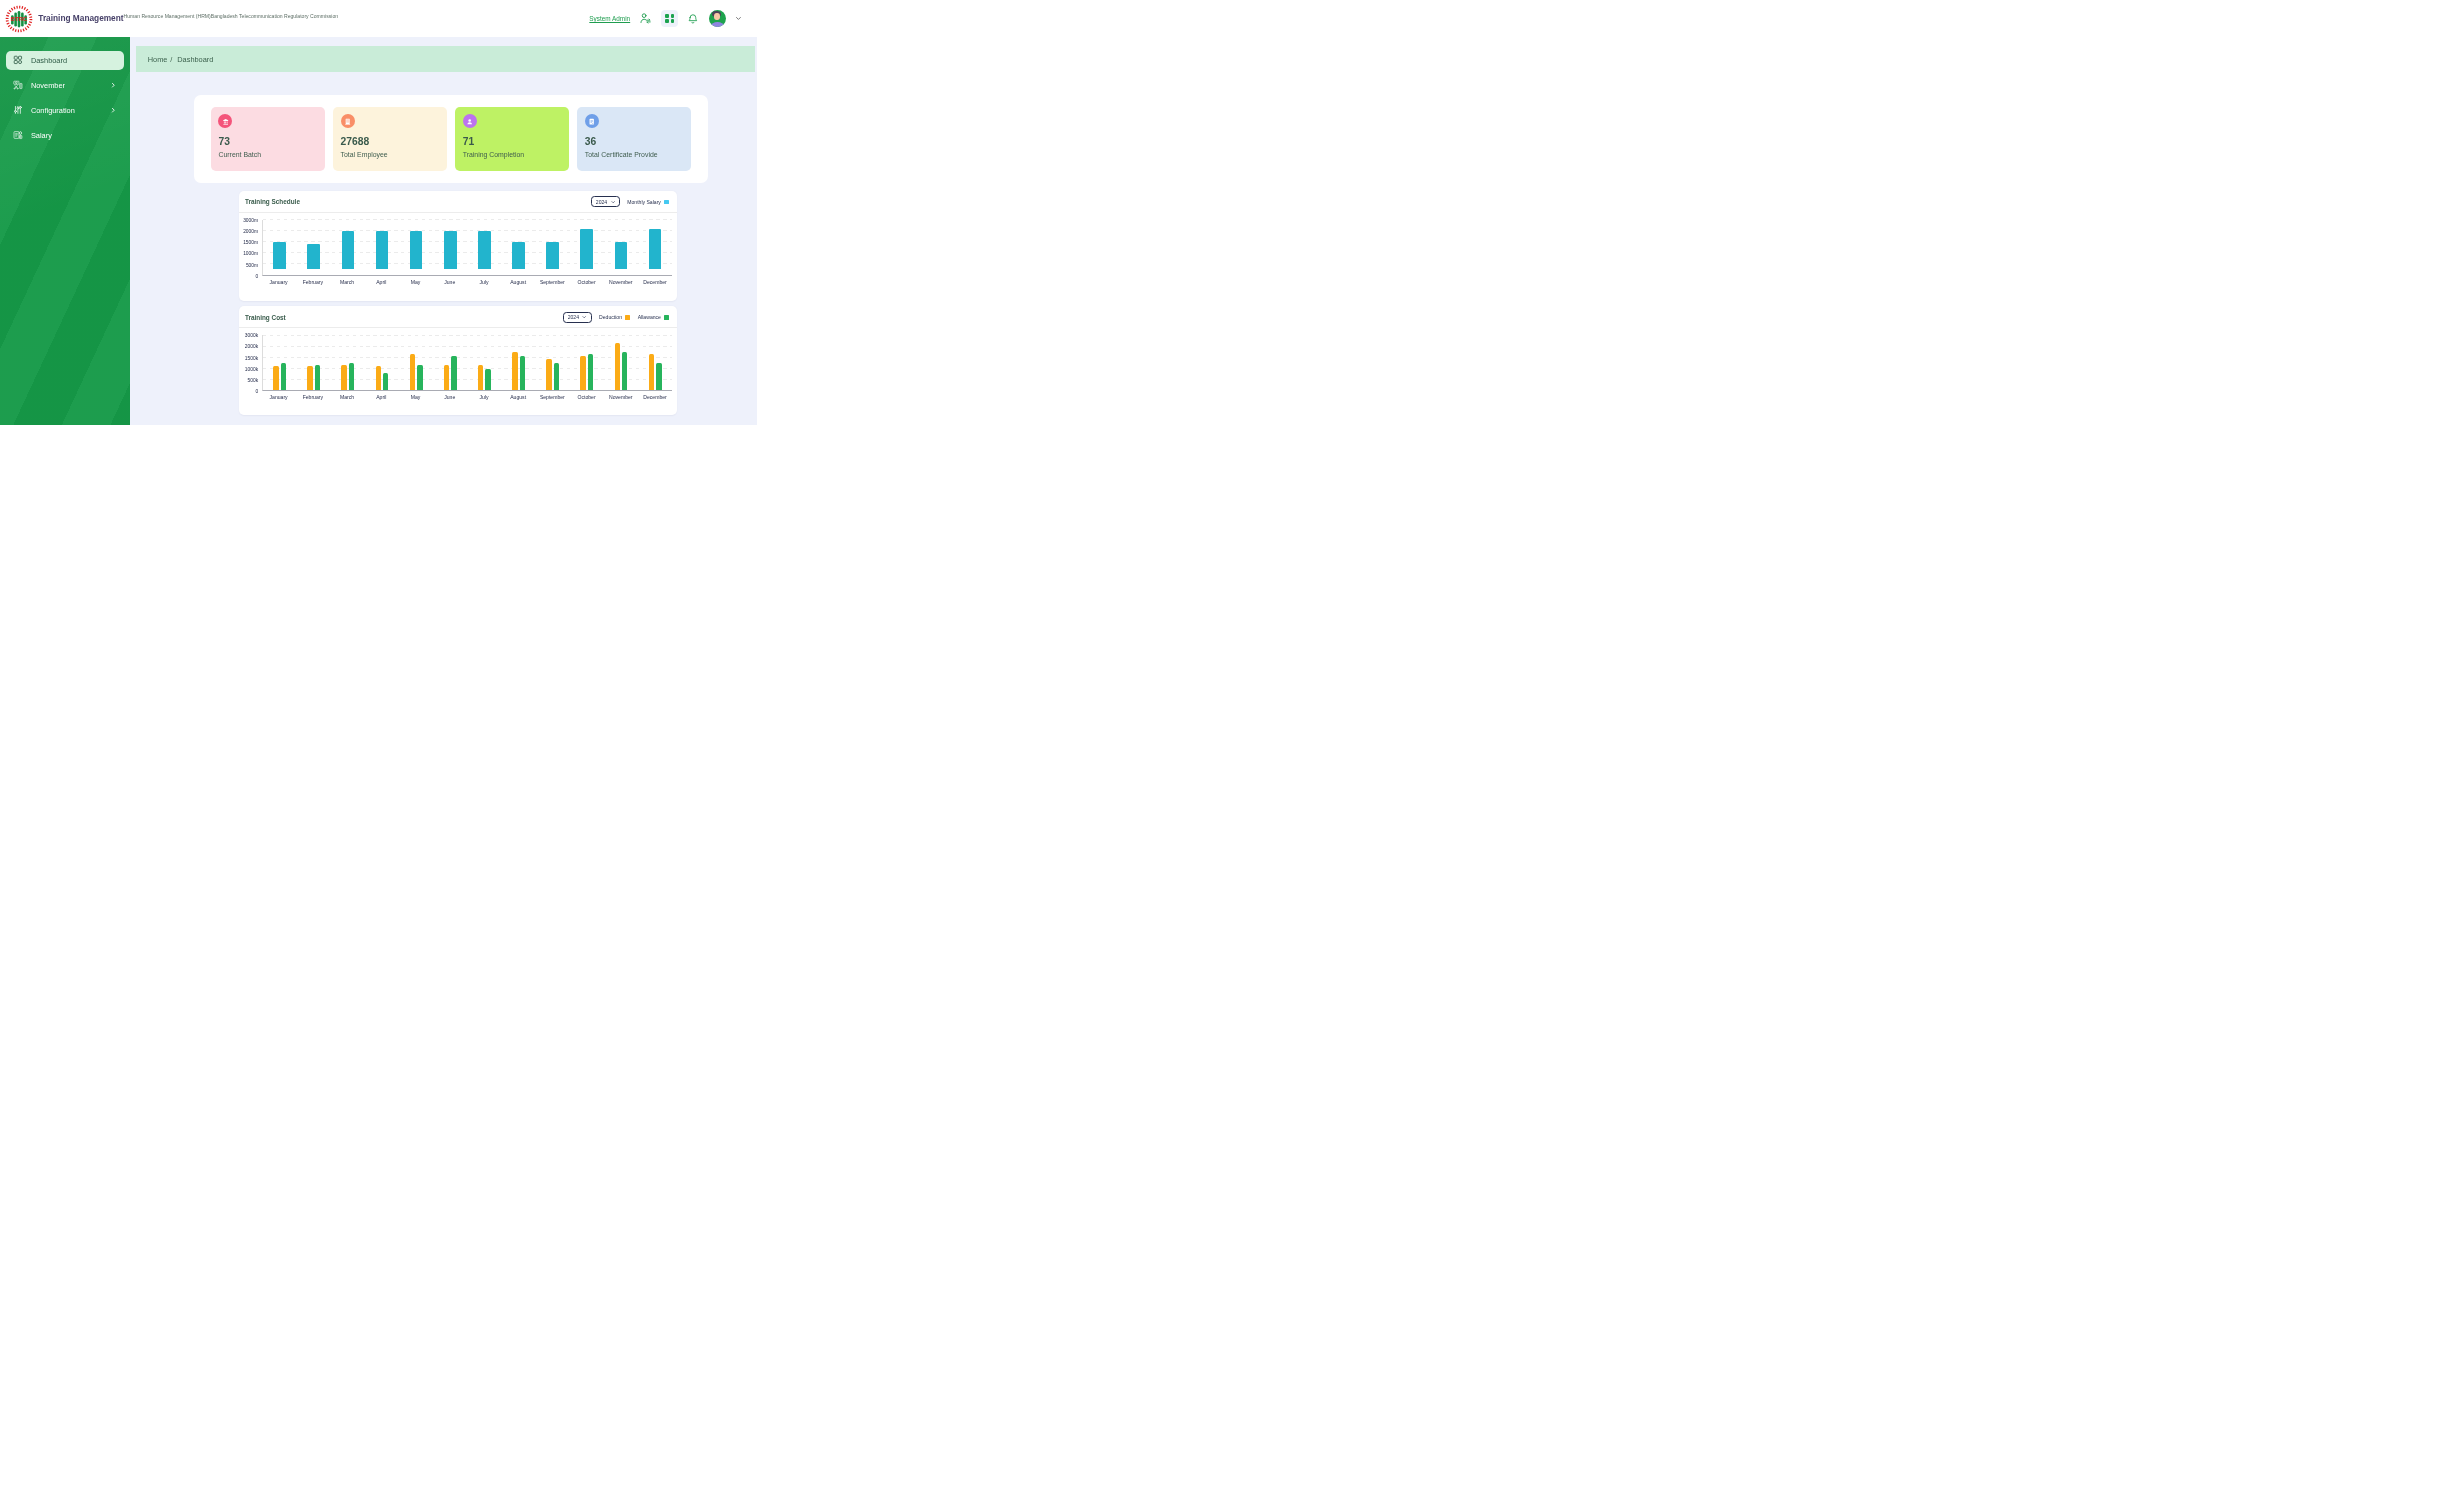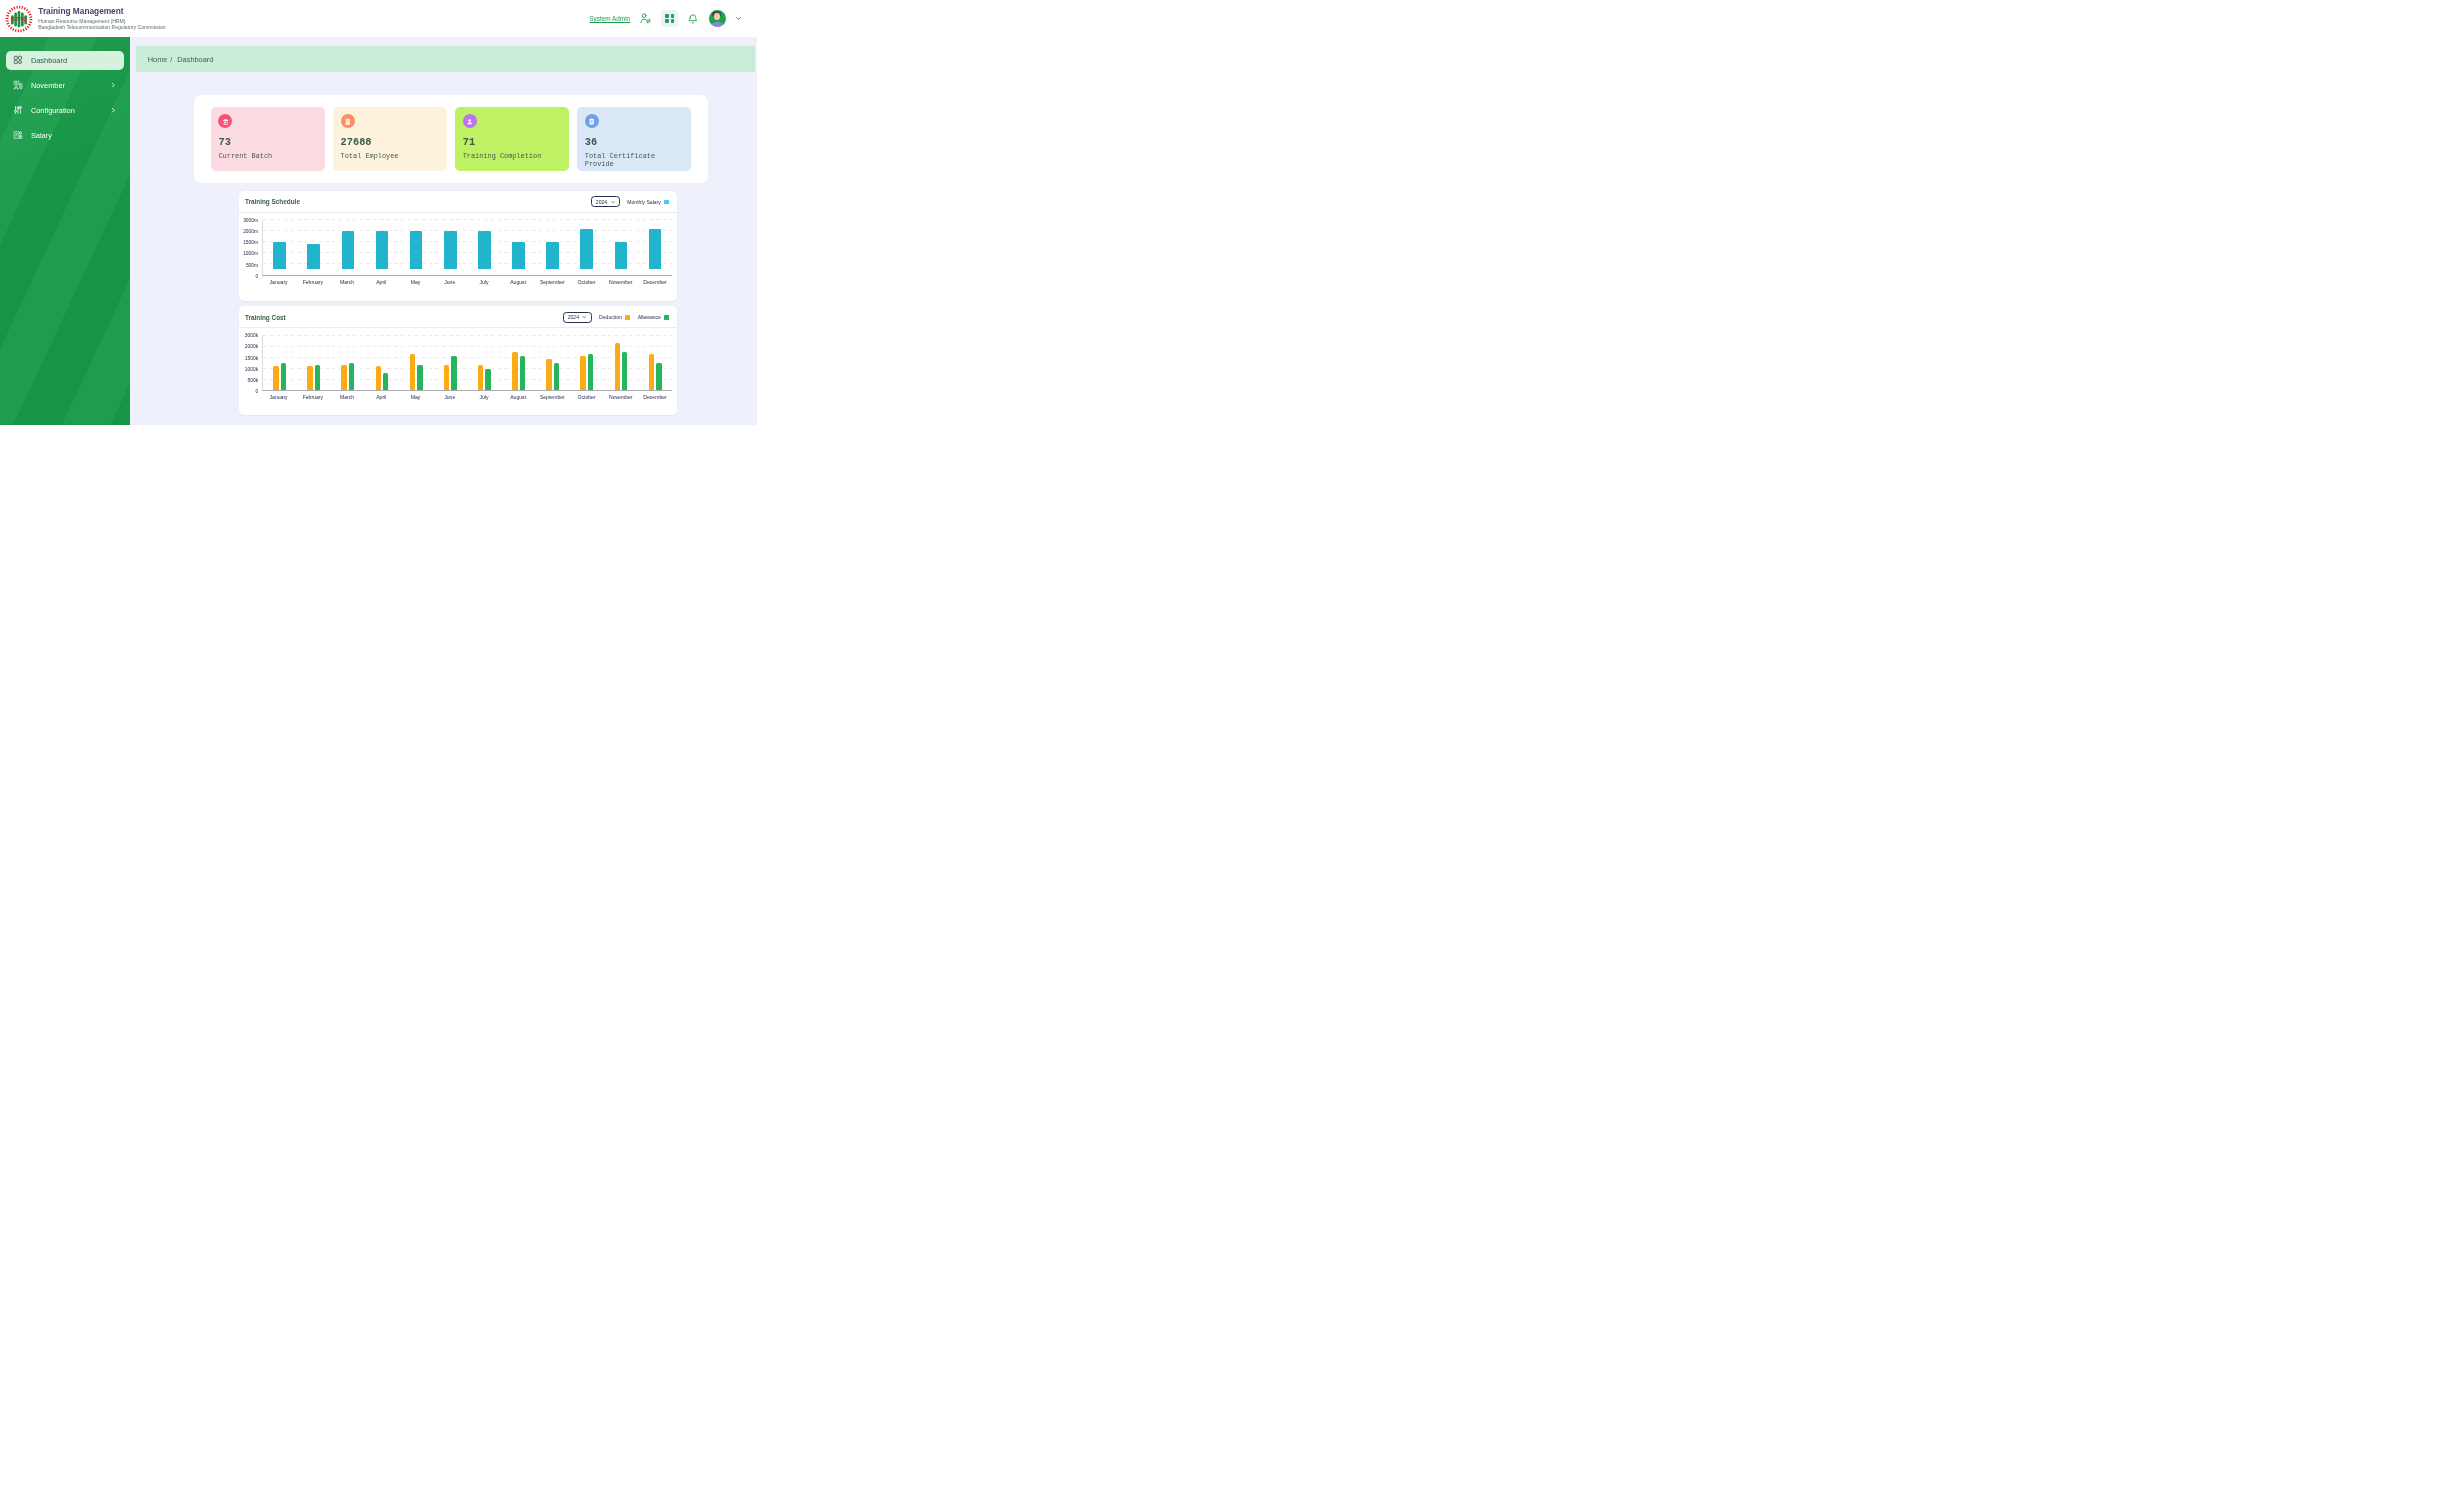--- a/index.html
+++ b/index.html
@@ -3,21 +3,21 @@
 <meta charset="utf-8">
 <style>
   * { margin:0; padding:0; box-sizing:border-box; }
   html,body { background:#fff; font-family:"Liberation Sans","DejaVu Sans",sans-serif; }
   .app { width:757px; height:425px; position:relative; overflow:hidden; background:#eef1fb; }
 
   
   .header { position:absolute; top:0; left:0; right:0; height:37px; background:#fff; display:flex; align-items:center; justify-content:space-between; padding:0 14.7px 0 4.9px; z-index:5; }
   .brand { display:flex; align-items:center; gap:5.4px; }
   .logo { width:28px; height:28px; flex:0 0 auto; }
-  .brand-text { display:flex; flex-direction:column; line-height:1.3; }
+  .brand-text { display:flex; flex-direction:row; line-height:1.3; }
   .brand-title { font-size:8.3px; font-weight:bold; color:#474169; margin-bottom:1px; }
   .brand-sub { font-size:5.1px; color:#5d6e65; }
   .header-right { display:flex; align-items:center; gap:9.3px; }
   .admin-link { font-size:6.4px; color:#1f9d4f; text-decoration:underline; cursor:pointer; }
   .icon-btn { display:flex; align-items:center; justify-content:center; cursor:pointer; background:none; border:none; }
   .apps-btn { width:16.7px; height:16.7px; border-radius:3.9px; background:#edf1fa; display:grid; grid-template-columns:3.9px 3.9px; grid-template-rows:3.9px 3.9px; gap:1.5px; align-content:center; justify-content:center; cursor:pointer; border:none; }
   .apps-btn i { background:#1ba24f; border-radius:1px; }
   .avatar { width:17.6px; height:17.6px; border-radius:50%; background:#1ea34d; position:relative; overflow:hidden; cursor:pointer; }
   .av-hair { position:absolute; top:1px; left:3.9px; width:8.8px; height:6.4px; background:#4e4258; border-radius:55% 60% 45% 55%; }
   .av-face { position:absolute; top:3.4px; left:5.4px; width:5.9px; height:6.9px; background:#f8c9a5; border-radius:46%; }
@@ -42,21 +42,21 @@
   .s-chev svg { width:6.4px; height:6.4px; }
 
   
   .breadcrumb { margin:8.8px 2px 0 6.4px; height:26.5px; background:#c9ecd8; display:flex; align-items:center; padding-left:11.3px; font-size:7.4px; color:#3c614d; }
   .bc-sep { margin:0 3.4px 0 2.9px; }
   .bc-current { margin-left:1.5px; }
 
   
   .stats-panel { width:514px; height:88px; background:#fff; border-radius:6.9px; margin:22.5px 0 0 64px; }
   .stats-row { display:flex; gap:7.8px; padding:12.3px 16.7px; height:100%; }
-  .stat-card { flex:1; border-radius:4.9px; padding:7.4px 7.8px; position:relative;font-family:Liberation Mono, monospace; }
+  .stat-card { flex:1; border-radius:4.9px; padding:7.4px 7.8px; position:relative; }
   .stat-ic { width:14px; height:14px; border-radius:50%; display:flex; align-items:center; justify-content:center; }
   .stat-ic svg { width:7.4px; height:7.4px; }
   .stat-value { font-size:10.3px; font-weight:bold; color:#3a5a4c; margin-top:7.8px; }
   .stat-label { font-size:6.9px; color:#3f5d4e; margin-top:3.4px; }
 
   
   .chart-card { width:438px; margin-left:109px; background:#fff; border-radius:4.9px; box-shadow:0 0.5px 1.5px rgba(30,42,74,0.05); }
   .chart-card.first { margin-top:7.8px; height:110px; }
   .chart-card.second { margin-top:5.4px; height:109px; }
   .chart-head { display:flex; align-items:center; justify-content:space-between; padding:5.9px 7.8px 4.4px 5.9px; }

